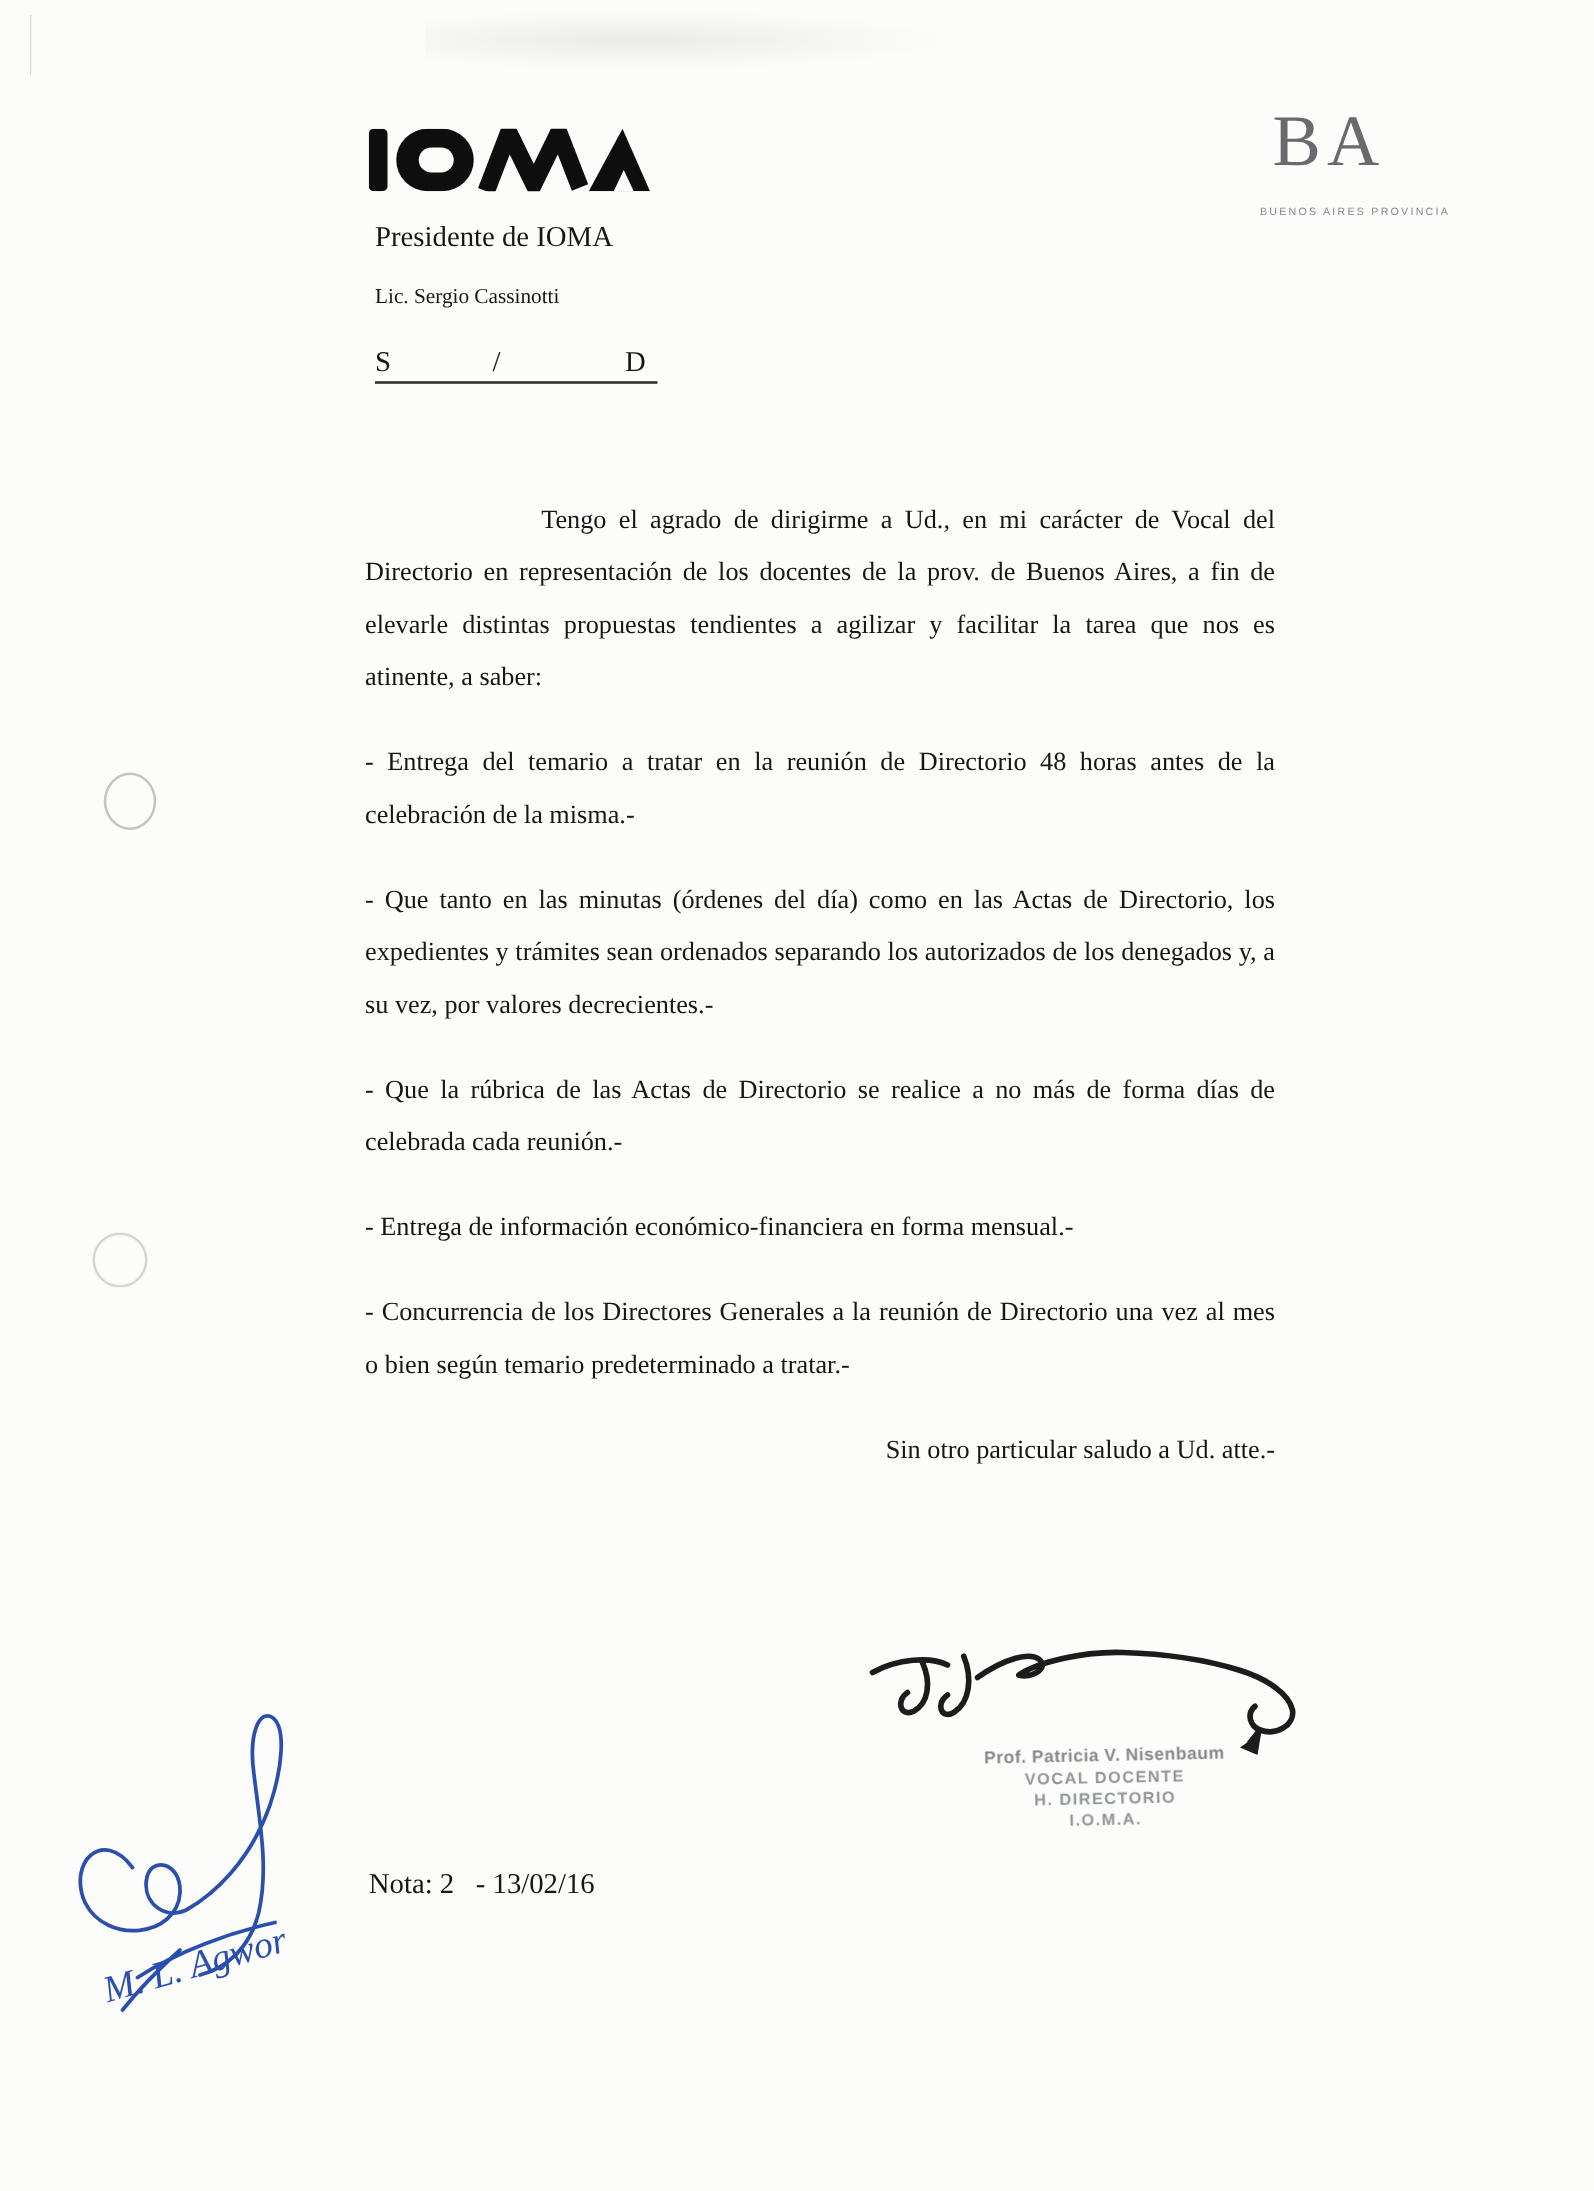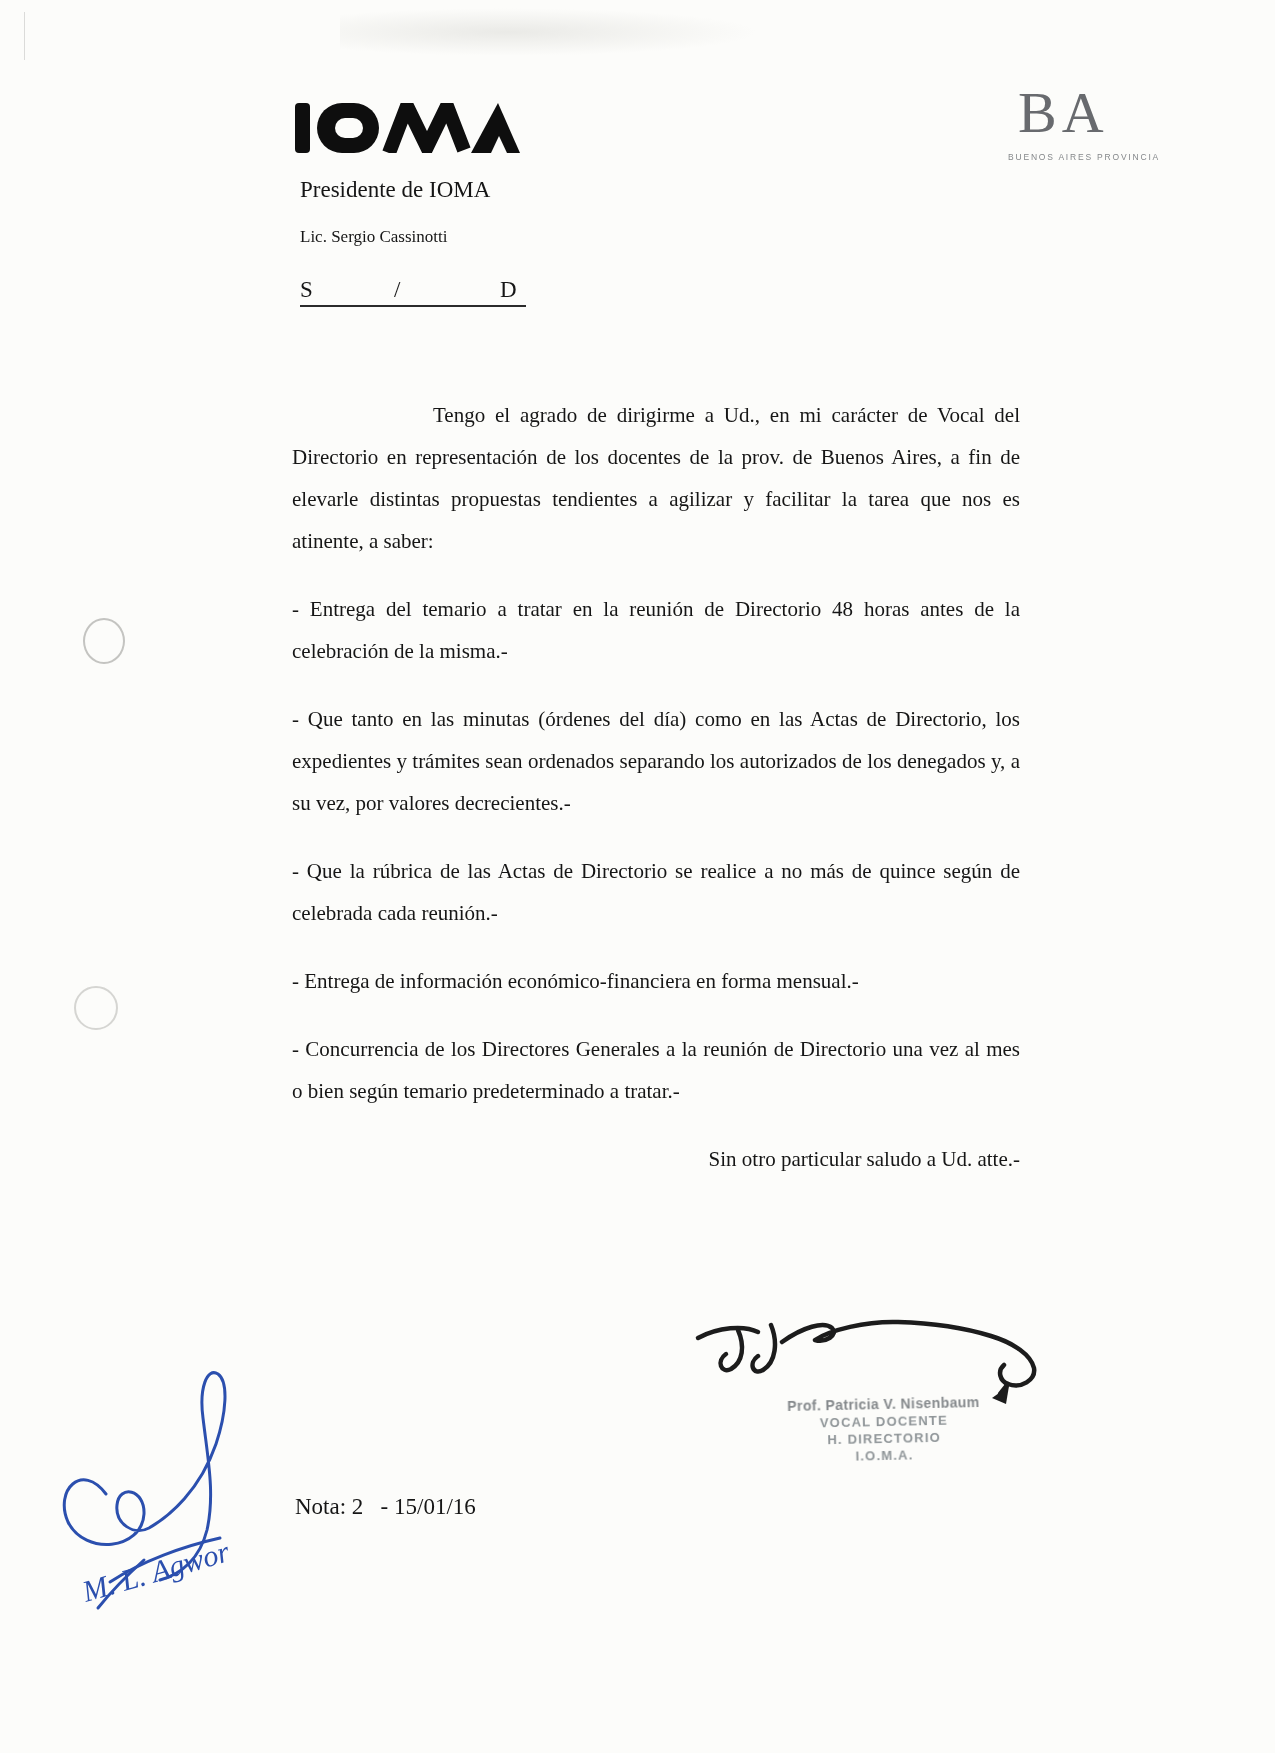--- a/index.html
+++ b/index.html
@@ -24,21 +24,21 @@
   .punch.p2{left:74px;top:986px;width:40px;height:40px;border-color:rgba(150,150,145,0.38);}
 
   
   .ioma-logo{position:absolute;left:295px;top:103px;width:225px;height:50px;}
   .ba-logo{position:absolute;left:1018px;top:84px;width:160px;text-align:left;}
   .ba-letters{
     font-family:"Liberation Serif",serif;font-size:58px;line-height:58px;
     letter-spacing:5px;color:#54575b;opacity:.88;filter:blur(.3px);
   }
   .ba-sub{
-    margin-top:10px;margin-left:-10px;
+    margin-top:22px;margin-left:-10px;
     font-family:"Liberation Sans","DejaVu Sans",sans-serif;
     font-size:8.5px;letter-spacing:1.8px;color:#84878a;filter:blur(.2px);
     white-space:nowrap;
   }
 
   
   .addr1{position:absolute;left:300px;top:177px;font-size:23px;}
   .addr2{position:absolute;left:300px;top:227px;font-size:17px;}
   .salutation{
     position:absolute;left:300px;top:277px;width:226px;height:28px;
@@ -100,21 +100,21 @@
   <div class="salutation">
     <span class="s">S</span>
     <span class="slash">/</span>
     <span class="d">D</span>
   </div>
 
   <div class="body-block">
     <p class="opening">Tengo el agrado de dirigirme a Ud., en mi carácter de Vocal del Directorio en representación de los docentes de la prov. de Buenos Aires, a fin de elevarle distintas propuestas tendientes a agilizar y facilitar la tarea que nos es atinente, a saber:</p>
     <p>- Entrega del temario a tratar en la reunión de Directorio 48 horas antes de la celebración de la misma.-</p>
     <p>- Que tanto en las minutas (órdenes del día) como en las Actas de Directorio, los expedientes y trámites sean ordenados separando los autorizados de los denegados y, a su vez, por valores decrecientes.-</p>
-    <p>- Que la rúbrica de las Actas de Directorio se realice a no más de quince según de celebrada cada reunión.-</p>
+    <p>- Que la rúbrica de las Actas de Directorio se realice a no más de forma días de celebrada cada reunión.-</p>
     <p>- Entrega de información económico-financiera en forma mensual.-</p>
     <p>- Concurrencia de los Directores Generales a la reunión de Directorio una vez al mes o bien según temario predeterminado a tratar.-</p>
     <p class="closing">Sin otro particular saludo a Ud. atte.-</p>
   </div>
 
   <svg class="sig-black" viewBox="0 0 420 100">
     <g fill="none" stroke="#1c1c1c" stroke-width="4.5" stroke-linecap="round" stroke-linejoin="round">
       <path d="M58,26 C78,15 104,13 118,20"></path>
       <path d="M98,18 C105,34 103,50 91,57 C81,62 76,49 86,42"></path>
       <path d="M131,13 C138,30 136,50 123,58 C113,64 108,51 118,44"></path>
@@ -133,15 +133,15 @@
 
   <svg class="sig-blue" viewBox="0 0 290 260">
     <g fill="none" stroke="#2b4fae" stroke-width="3" stroke-linecap="round" stroke-linejoin="round">
       <path d="M58,132 C34,100 6,128 20,160 C37,194 94,188 96,152 C97,127 71,122 69,143 C67,162 86,174 101,166 C122,154 152,128 168,82 C178,52 181,20 170,12 C159,5 151,26 155,56 C160,98 167,132 159,168 C152,196 134,212 112,218"></path>
       <path d="M62,220 C94,199 136,184 172,176"></path>
       <path d="M96,198 C76,216 58,236 50,246"></path>
     </g>
     <text x="38" y="240" transform="rotate(-16 38 240)" font-family="Liberation Serif, DejaVu Serif, serif" font-style="italic" font-size="30" fill="#2b4fae">M. L. Agwor</text>
   </svg>
 
-  <div class="note-line">Nota: 2   - 15/01/16</div>
+  <div class="note-line">Nota: 2   - 13/02/16</div>
 
 </div>
 
 </body></html>

